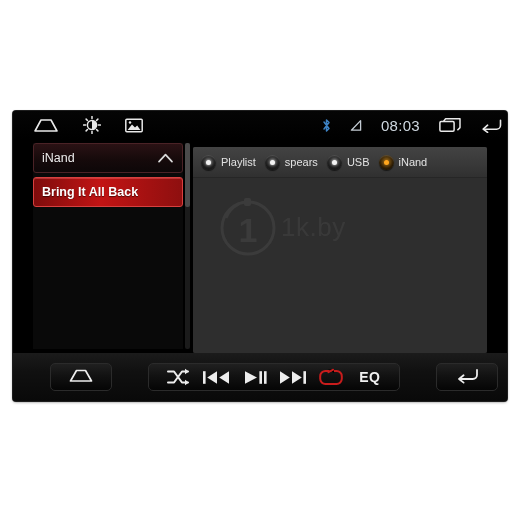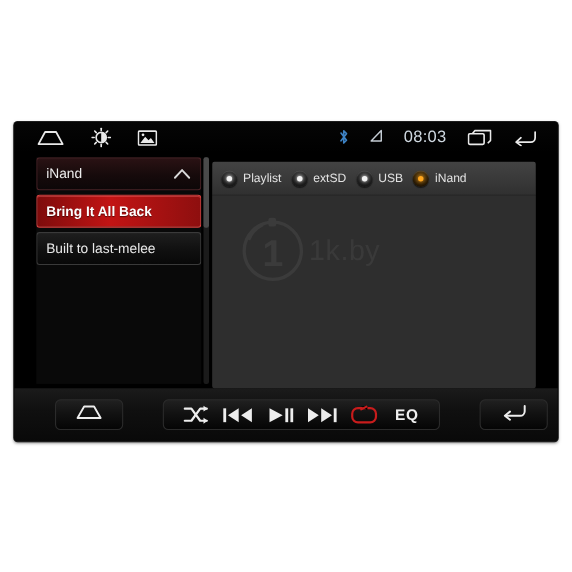--- a/index.html
+++ b/index.html
@@ -44,23 +44,23 @@
   }
   .sb-left {
     display: flex;
     align-items: center;
     gap: 24px;
     padding-left: 20px;
   }
   .sb-right {
     margin-left: auto;
     display: flex;
-    align-items: flex-start;
+    align-items: center;
     gap: 19px;
-    padding-right: 19px;
+    padding-right: 5px;
   }
   .sb-icon {
     display: inline-flex;
     align-items: center;
     justify-content: center;
     line-height: 0;
   }
   .clock {
     color: #cfd8e0;
     font-size: 15px;
@@ -362,43 +362,40 @@
           <span class="pl-chevron">
             <svg width="17" height="12" viewBox="0 0 17 12">
               <path d="M2 9.6 L8.5 2.6 L15 9.6" fill="none" stroke="#d9d9d9" stroke-width="1.7" stroke-linecap="round" stroke-linejoin="round"></path>
             </svg>
           </span>
         </div>
 
         <div class="pl-item selected">
           <span class="pl-item-label">Bring It All Back</span>
         </div>
-        <div class="pl-item">
-          <span class="pl-item-label">Built to last-melee</span>
-        </div>
       </div>
 
       <div class="pl-scroll-track">
         <div class="pl-scroll-thumb"></div>
       </div>
 
       <div class="content">
 
         <div class="tabstrip">
           <div class="tab">
             <span class="radio">
                 <span class="dot"></span>
               </span>
             <span class="tab-label">Playlist</span>
           </div>
           <div class="tab">
             <span class="radio">
                 <span class="dot"></span>
               </span>
-            <span class="tab-label">extSD</span>
+            <span class="tab-label">spears</span>
           </div>
           <div class="tab">
             <span class="radio">
                 <span class="dot"></span>
               </span>
             <span class="tab-label">USB</span>
           </div>
           <div class="tab">
             <span class="radio on">
                 <span class="dot"></span>

